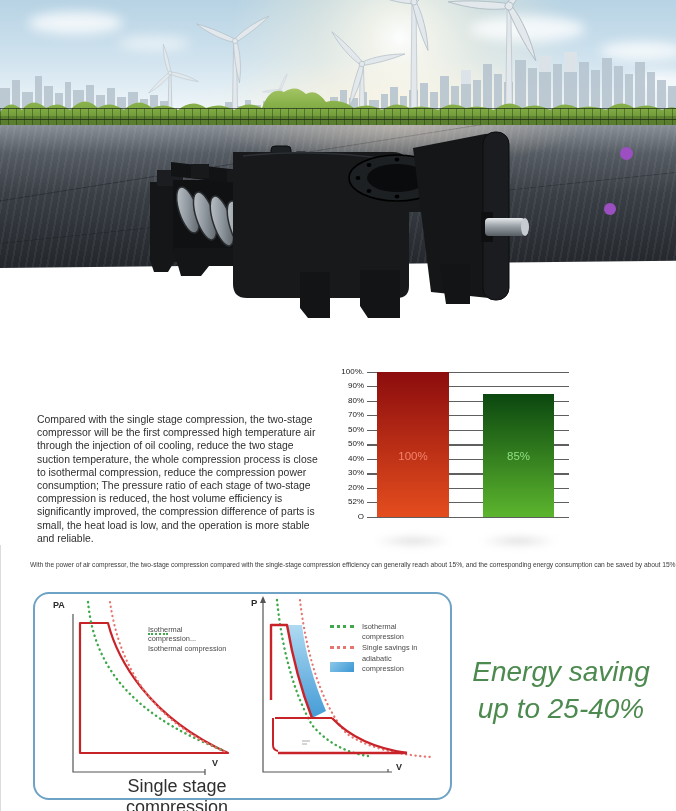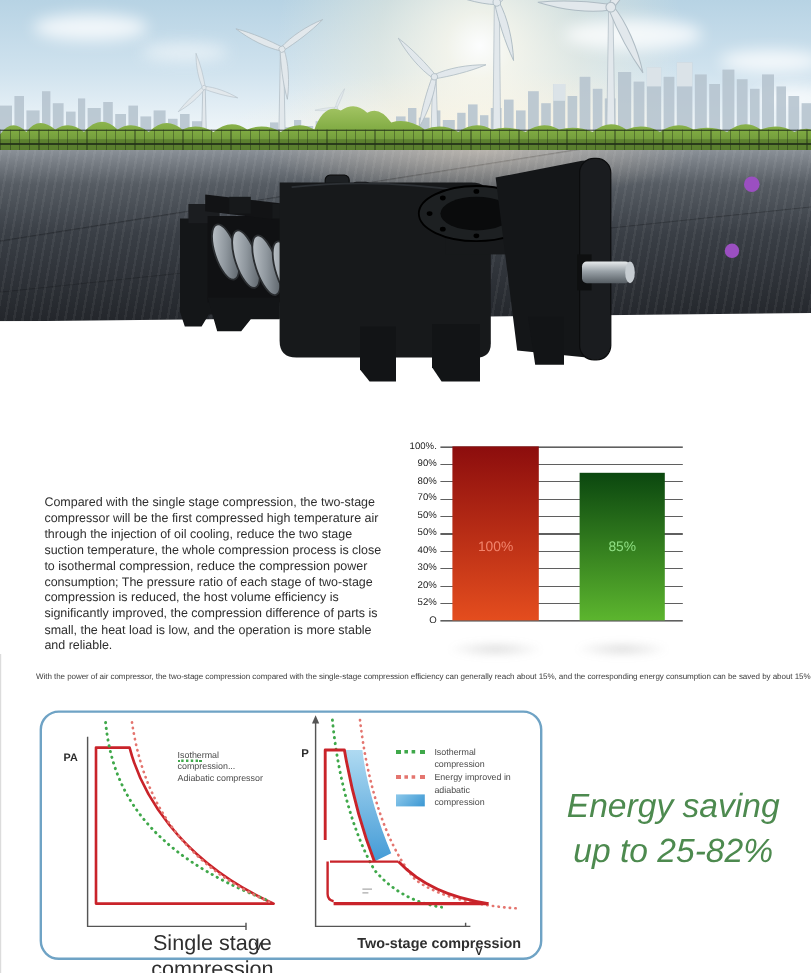--- a/index.html
+++ b/index.html
@@ -41,21 +41,21 @@
   .bars-layer{position:absolute;left:0;top:0;width:202px;height:145px;}
   .bar{position:absolute;bottom:0;}
   .bar-label{position:absolute;top:78px;text-align:center;font-size:11.5px;font-weight:400;}
   .bar-shadow{position:absolute;height:14px;top:162px;filter:blur(3px);
         background:radial-gradient(ellipse at center, rgba(110,110,110,.22), transparent 70%);}
   
   .note{position:absolute;left:30px;top:561px;white-space:nowrap;font-size:6.7px;letter-spacing:-.05px;color:#3b3b3b;}
   
   .panel{position:absolute;left:33px;top:592px;width:419px;height:208px;border:2px solid #6fa3c5;border-radius:16px;}
   .pv{position:absolute;}
-  .pv-label{position:absolute;font-size:9px;font-weight:700;color:#2b2b2b;margin-top:26px;}
+  .pv-label{position:absolute;font-size:9px;font-weight:700;color:#2b2b2b;}
   .pv-legend-lines{position:absolute;left:148px;top:625px;font-size:7.4px;line-height:9.4px;color:#4a4a4a;}
   .pv-underline{position:absolute;left:148px;top:633px;width:20px;border-top:2.5px dotted #3fa84a;}
   .legend2{position:absolute;left:330px;top:621px;font-size:7.4px;color:#4a4a4a;}
   .legend2 .row{display:flex;align-items:center;height:10.6px;}
   .sw{width:24px;margin-right:8px;flex:0 0 24px;}
   .sw-green{border-top:3px dotted #3fa84a;height:0;}
   .sw-red{border-top:3px dotted #e4756f;height:0;}
   .sw-blue{height:10px;background:linear-gradient(135deg,#8cc8ea,#3b97d3);margin-top:-4px;}
   .sw-none{height:0;}
   .caption1{position:absolute;left:75px;top:776px;width:204px;text-align:center;font-size:18px;color:#2f2f2f;}
@@ -332,21 +332,21 @@
     <svg width="200" height="178" viewBox="0 0 200 178">
       <path d="M28,16 V174 H160 M160,171 V177" stroke="#555" stroke-width="1.2" fill="none"></path>
       <path d="M35,155 V25 H63 C72,60 102,118 183,155 H35 Z" stroke="#c9232a" stroke-width="2.2" fill="none" stroke-linejoin="round"></path>
       <path d="M43,4 C48,55 72,112 180,153" stroke="#3fa84a" stroke-width="2.4" fill="none" stroke-dasharray="0.3,4.6" stroke-linecap="round"></path>
       <path d="M65,4 C73,58 98,120 183,155" stroke="#e4756f" stroke-width="2.2" fill="none" stroke-dasharray="0.3,4.4" stroke-linecap="round"></path>
     </svg>
   </div>
   <div class="pv-legend-lines">
     <div>Isothermal</div>
     <div>compression...</div>
-    <div>Adiabatic compressor</div>
+    <div>Isothermal compression</div>
   </div>
   <div class="pv-underline"></div>
   <div class="caption1">Single stage compression</div>
 
   <div class="pv" style="left:250px;top:592px;width:205px;height:186px;">
     <div class="pv-label" style="left:1px;top:5px;font-size:9.5px;">P</div>
     <div class="pv-label" style="left:146px;top:170px;">V</div>
     <svg width="205" height="186" viewBox="0 0 205 186">
       <defs>
         <linearGradient id="blueGrad" x1="0" y1="0" x2="0" y2="1">
@@ -373,31 +373,30 @@
     <div class="row">
         <span class="sw sw-green"></span>
         <span>Isothermal</span>
       </div>
     <div class="row">
         <span class="sw sw-none"></span>
         <span>compression</span>
       </div>
     <div class="row">
         <span class="sw sw-red"></span>
-        <span>Energy improved in</span>
+        <span>Single savings in</span>
       </div>
     <div class="row">
         <span class="sw sw-none"></span>
         <span>adiabatic</span>
       </div>
     <div class="row">
         <span class="sw sw-blue"></span>
         <span>compression</span>
       </div>
   </div>
-  <div class="caption2">Two-stage compression</div>
 
   <div class="energy" style="color: rgb(77, 138, 79); font-style: italic;">
     <div>Energy saving</div>
-    <div>up to 25-82%</div>
+    <div>up to 25-40%</div>
   </div>
 
 </div>
 
 </body></html>

